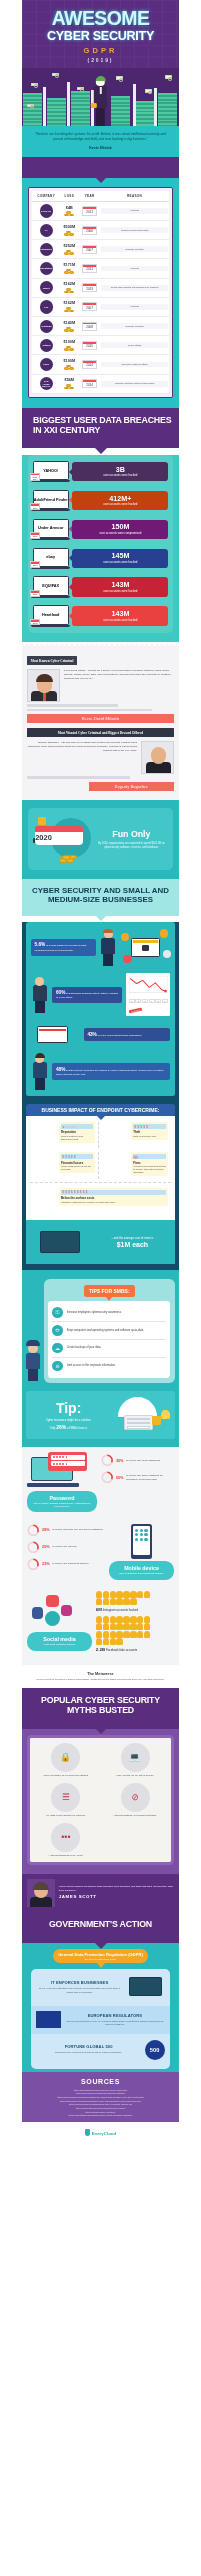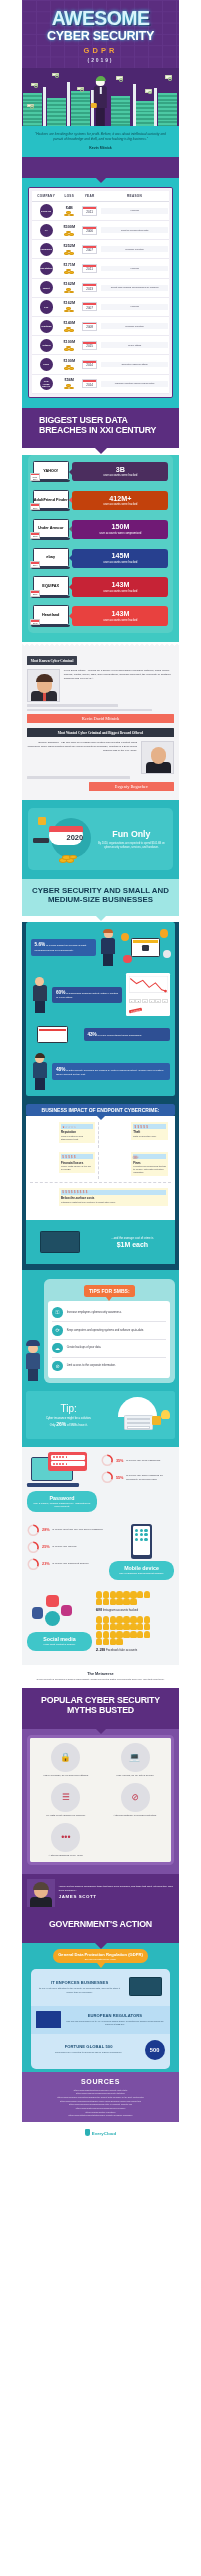--- a/index.html
+++ b/index.html
@@ -44,21 +44,21 @@
   .h-lock{position:absolute;left:-1.9px;top:25px;width:6.3px;height:5.7px;background:#f0b429;border-radius:1.3px;}
 
   
   .quote { background:#27c0c5; padding:6.3px 8.8px 7.5px; text-align:center; }
   .quote p { font-size:3.3px; color:#0d4f58; line-height:1.6; font-style:italic; }
   .quote .who { font-size:3.5px; font-weight:bold; color:#0a3f47; margin-top:3.1px; }
 
   
   .banner { background:#5b2d7f; padding:8.2px 6.3px 12.6px; text-align:center; position:relative; }
   .banner h2 { color:#fff; font-size:8.8px; font-weight:bold; line-height:1.12; letter-spacing:-0.2px; }
-  .banner.left { text-align:left; padding-left:17px; }
+  .banner.left { text-align:left; padding-left:11px; }
   .banner .arrow { position:absolute; left:50%; bottom:-5.7px; transform:translateX(-50%);
       width:0;height:0;border-left:6.3px solid transparent;border-right:6.3px solid transparent;
       border-top:6.3px solid #5b2d7f; z-index:3; }
   .banner-light { background:#9fe6e4; padding:7px 6.3px 11.3px; text-align:center; position:relative; }
   .banner-light h2 { color:#123a52; font-size:7.9px; font-weight:bold; line-height:1.15; }
   .banner-light .arrow { position:absolute; left:50%; bottom:-5.7px; transform:translateX(-50%);
       width:0;height:0;border-left:6.3px solid transparent;border-right:6.3px solid transparent;
       border-top:6.3px solid #9fe6e4; z-index:3; }
 
   
@@ -120,21 +120,21 @@
              font-size:4.4px; text-align:center; padding:1.9px; margin-top:3.1px; border-radius:0.6px; }
   .doc-hdr.wanted { background:#2f3542; display:block; text-align:center; }
   .p2-head{position:absolute;left:8.8px;top:4.4px;width:15px;height:17px;background:#e5b189;border-radius:7.5px;}
   .p2-body{position:absolute;left:3.8px;top:20px;width:25px;height:13.2px;background:#1f2029;border-radius:3.8px 3.8px 0 0;}
 
   
   .funfact { background:#2bb8bd; padding:8.8px 5.7px; }
   .ff-card { background:#43c6c8; border-radius:5px; padding:7.5px 5px; display:flex; align-items:center; gap:3.8px; }
   .ff-left { width:58px; flex:0 0 58px; position:relative; height:47px; }
   .ff-circle { position:absolute; right:0; top:2.5px; width:40px; height:40px; background:#2aa9ae; border-radius:50%; }
-  .ff-cal { position:absolute; right:7.5px; top:10px; width:34px; background:#fff; border-radius:9px; text-align:right; }
+  .ff-cal { position:absolute; right:7.5px; top:10px; width:48px; background:#fff; border-radius:4px; text-align:left; }
   .ff-cal .red { height:5.7px; background:#ef4e54; border-radius:1.9px 1.9px 0 0; }
   .ff-cal .yr { font-size:7.5px; font-weight:bold; color:#2f3542; padding:1.9px 0 2.5px; }
   .ff-lock { position:absolute; left:5px; top:1.3px; width:8.8px; height:7.5px; background:#f0b429; border-radius:1.3px; }
   .ff-router { position:absolute; left:0; top:22.6px; width:16.4px; height:5px; background:#2f3542; border-radius:1.3px; }
   .ff-coins { position:absolute; right:10px; bottom:0; width:21.4px; height:10px; }
   .ff-coins i { position:absolute; width:8.2px; height:4.4px; background:#f3b51d; border-radius:50%; border:0.3px solid #d79a10;}
   .ff-right { flex:1; text-align:center; }
   .ff-title { font-size:8.8px; font-weight:bold; color:#fff; }
   .ff-body { font-size:2.6px; color:#eafcfc; line-height:1.5; margin-top:3.1px; }
 
@@ -202,21 +202,21 @@
   .cop { position:absolute; left:1.3px; bottom:10px; width:19px; height:42px; }
   .cop-head{position:absolute;left:5px;top:5px;width:9.4px;height:9.4px;background:#f3c39c;border-radius:50%;}
   .cop-hat{position:absolute;left:3.1px;top:1.3px;width:13.2px;height:5.7px;background:#2d4272;border-radius:5.7px 5.7px 1.3px 1.3px;}
   .cop-body{position:absolute;left:2.5px;top:14px;width:14.5px;height:16.4px;background:#32507f;border-radius:2.5px 2.5px 0 0;}
   .cop-legs{position:absolute;left:4.4px;top:30px;width:10.7px;height:12px;background:#24395e;}
 
   
   .tipbox { background:#2bb8bd; padding:0 4.4px 7.5px; }
   .tipbox-in { background:#3fc6c9; border-radius:2.5px; padding:6.3px 5px; display:flex; align-items:center; gap:3.8px; }
   .tip-left { flex:1; text-align:center; color:#fff; }
-  .tip-left .h { font-size:10px; font-weight:normal; }
+  .tip-left .h { font-size:14px; font-weight:bold; }
   .tip-left .p { font-size:2.8px; margin-top:1.9px; }
   .tip-left .p2 { font-size:2.8px; margin-top:1.9px; }
   .tip-left .p2 b { font-size:5px; }
   .tip-right { width:60px; flex:0 0 60px; height:36px; position:relative; }
   .umb { position:absolute; left:8.8px; top:0; width:39px; height:19.5px; background:#fff;
          border-radius:19.5px 19.5px 0 0; }
   .srv { position:absolute; left:14px; top:17.6px; width:29px; height:15px; background:#eef2f6;
          border:0.6px solid #cfd6de; border-radius:1.3px; }
   .srv i { display:block; height:2.5px; margin:1.9px; background:#fff; border:0.3px solid #ccd3db; }
   .pad { position:absolute; right:8.8px; top:19px; width:8.8px; height:8.8px; background:#f0b429; border-radius:1.3px; }

